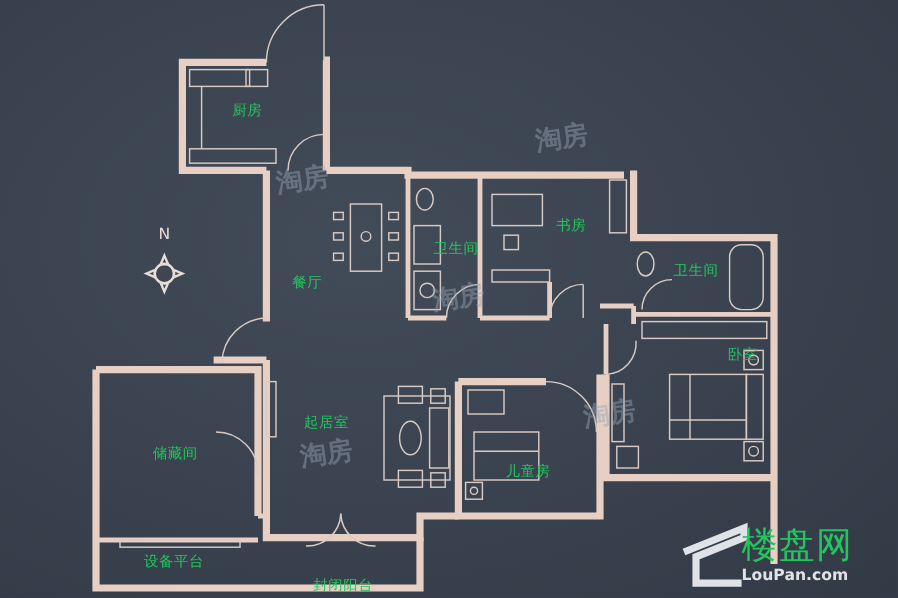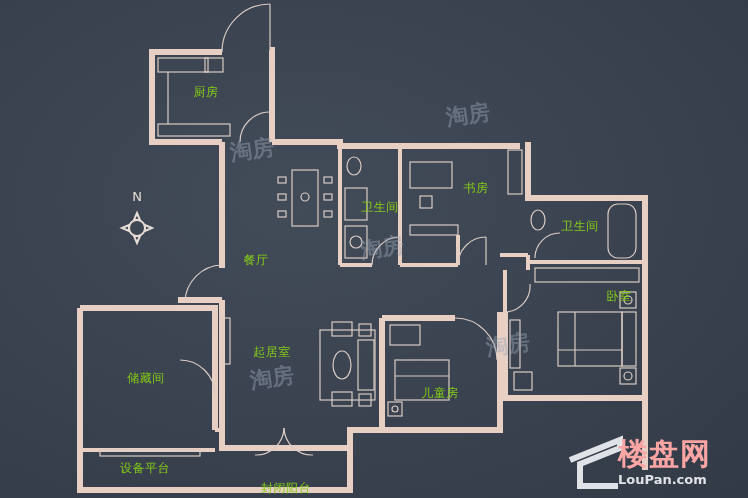--- a/index.html
+++ b/index.html
@@ -8,36 +8,36 @@
     background: #3a4350;
     font-family: "DejaVu Sans", sans-serif;
     position: relative;
   }
   #bg {
     position: absolute; left: 0; top: 0; width: 748px; height: 498px;
     background: radial-gradient(ellipse at 40% 40%, #424b58 0%, #3a424f 55%, #323a46 100%);
   }
   svg#plan { position: absolute; left: 0; top: 0; }
   .label {
-    position: absolute; color: #84cc16; font-size: 12px; white-space: nowrap;
+    position: absolute; color: #22c55e; font-size: 12px; white-space: nowrap;
     letter-spacing: 0.5px; transform: translate(-50%, -50%);
   }
   .watermark {
     position: absolute; color: rgba(150,165,180,0.45); font-size: 22px;
     transform: translate(-50%, -50%) rotate(-8deg); white-space: nowrap; font-weight: bold;
   }
   #compass-n {
     position: absolute; left: 137px; top: 196px; color: #e8ddd6; font-size: 13px;
     transform: translate(-50%, -50%);
   }
   #logo {
     position: absolute; left: 566px; top: 430px; width: 178px; height: 64px;
   }
   #logo-cn {
-    position: absolute; left: 52px; top: 4px; color: #fca5a5; font-size: 30px; font-weight: bold;
+    position: absolute; left: 52px; top: 4px; color: #22c55e; font-size: 30px; font-weight: normal;
     letter-spacing: 1px;
   }
   #logo-en {
     position: absolute; left: 52px; top: 42px; color: #dfe3e7; font-size: 13px; font-weight: bold; text-align: center;
   }
 </style>
 </head>
 <body>
 
 <div id="bg"></div>
@@ -159,21 +159,21 @@
 
 <div id="compass-n">N</div>
 <svg style="position:absolute;left:119px;top:210px" width="36" height="36">
   <g fill="none" stroke="#e8ddd6" stroke-width="2">
     <circle cx="18" cy="18" r="8"></circle>
     <path d="M18,3 L21,10 L15,10 Z M18,33 L21,26 L15,26 Z M3,18 L10,15 L10,21 Z M33,18 L26,15 L26,21 Z"></path>
   </g>
 </svg>
 
 <div class="label" style="left:206px;top:92px">厨房</div>
-<div class="label" style="left:256px;top:260px">餐厅</div>
+<div class="label" style="left:256px;top:236px">餐厅</div>
 <div class="label" style="left:380px;top:207px">卫生间</div>
 <div class="label" style="left:476px;top:188px">书房</div>
 <div class="label" style="left:580px;top:226px">卫生间</div>
 <div class="label" style="left:619px;top:296px">卧室</div>
 <div class="label" style="left:272px;top:352px">起居室</div>
 <div class="label" style="left:146px;top:378px">储藏间</div>
 <div class="label" style="left:440px;top:393px">儿童房</div>
 <div class="label" style="left:145px;top:468px">设备平台</div>
 <div class="label" style="left:286px;top:488px">封闭阳台</div>
 

